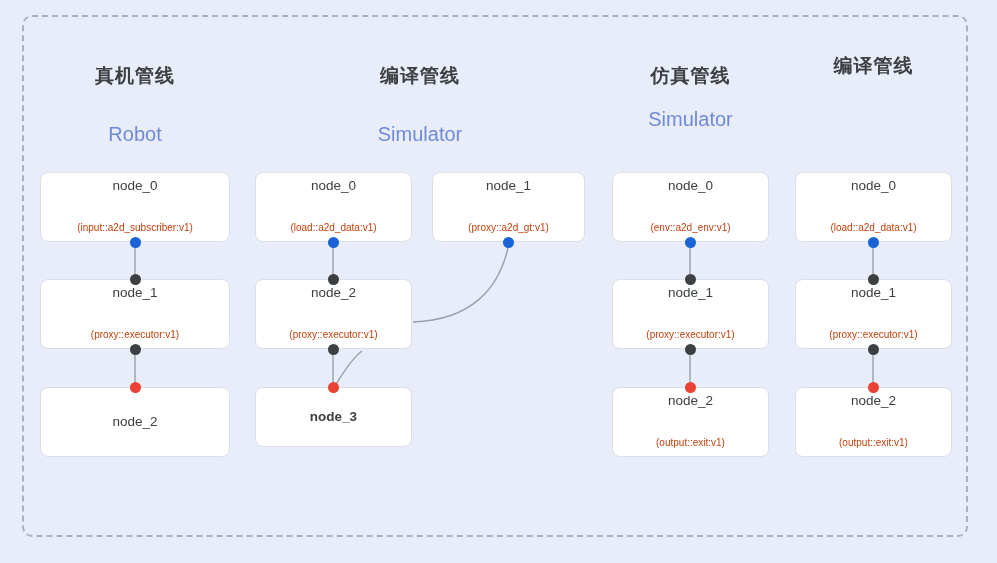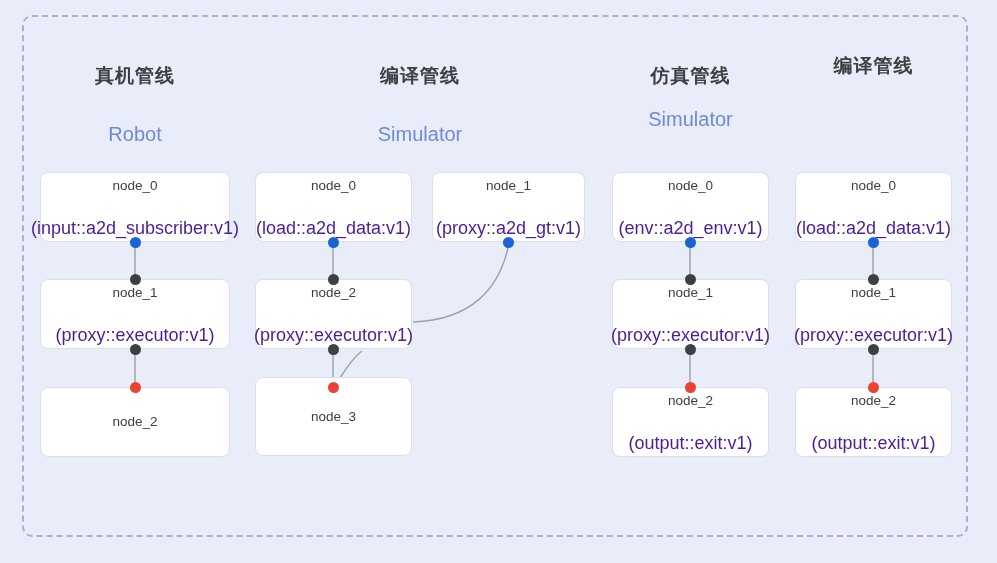--- a/index.html
+++ b/index.html
@@ -67,22 +67,22 @@
     justify-content: center;
     box-shadow: 0 0 0 0 rgba(0,0,0,0);
   }
   .node-name {
     font-size: 13.5px;
     color: #3c4043;
     line-height: 20px;
     white-space: nowrap;
   }
   .node-type {
-    font-size: 18px;
-    color: #4c1d95;
+    font-size: 10px;
+    color: #c2410c;
     line-height: 20px;
     white-space: nowrap;
     margin-top: 22px;
   }
   .dot {
     position: absolute;
     border-radius: 50%;
     width: 11px;
     height: 11px;
     margin-left: -5.5px;
@@ -152,21 +152,21 @@
         <div class="node-name">node_1</div>
         <div class="node-type">(proxy::a2d_gt:v1)</div>
       </div>
       <div class="dot dot-blue" style="left: 508.5px; top: 242px;"></div>
       <div class="node-box" style="left: 255px; top: 279px; width: 157px; height: 70px;">
         <div class="node-name">node_2</div>
         <div class="node-type">(proxy::executor:v1)</div>
       </div>
       <div class="dot dot-dark" style="left: 333.5px; top: 279px;"></div>
       <div class="dot dot-dark" style="left: 333.5px; top: 349px;"></div>
-      <div class="node-box" style="left: 255px; top: 377px; width: 157px; height: 79px;">
+      <div class="node-box" style="left: 255px; top: 387px; width: 157px; height: 60px; font-weight: bold;">
         <div class="node-name">node_3</div>
       </div>
       <div class="dot dot-red" style="left: 333.5px; top: 387px;"></div>
       <div class="column" style="left: 612px; width: 157px;">
         <div class="col-title-cn" style="top: 63px;">仿真管线</div>
         <div class="col-title-en" style="top: 108px;">Simulator</div>
       </div>
       <div class="node-box" style="left: 612px; top: 172px; width: 157px; height: 70px;">
         <div class="node-name">node_0</div>
         <div class="node-type">(env::a2d_env:v1)</div>

